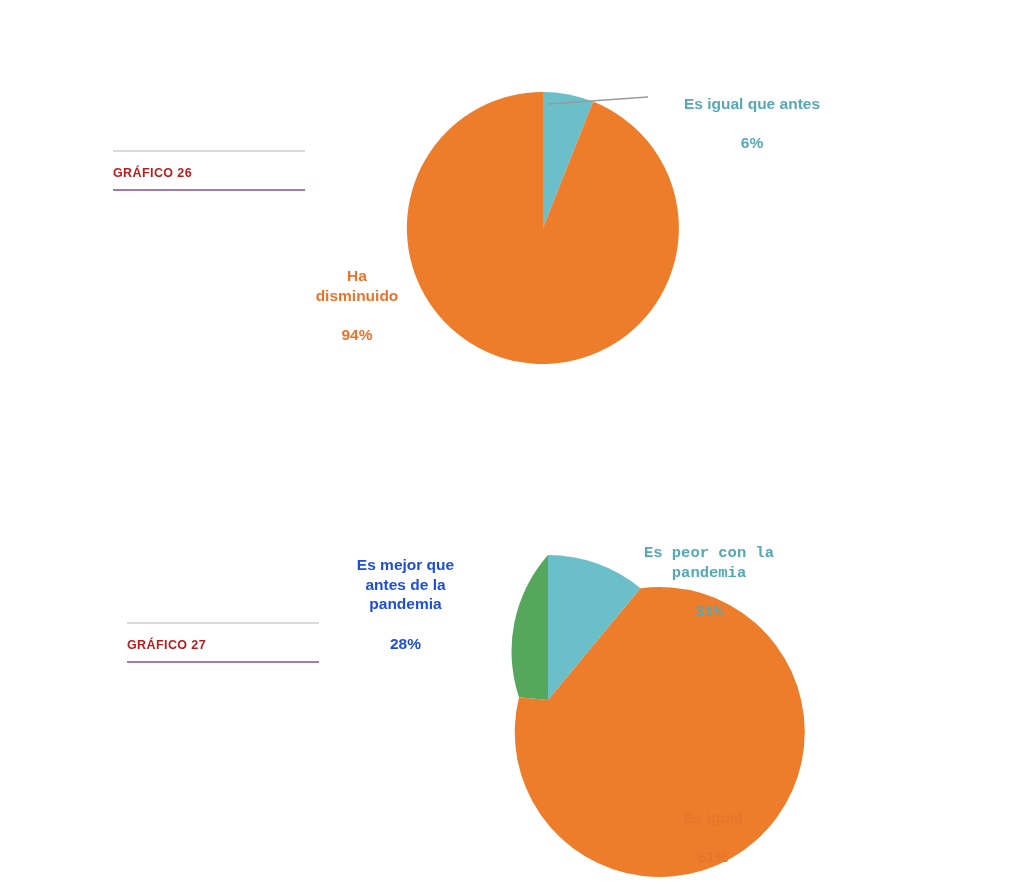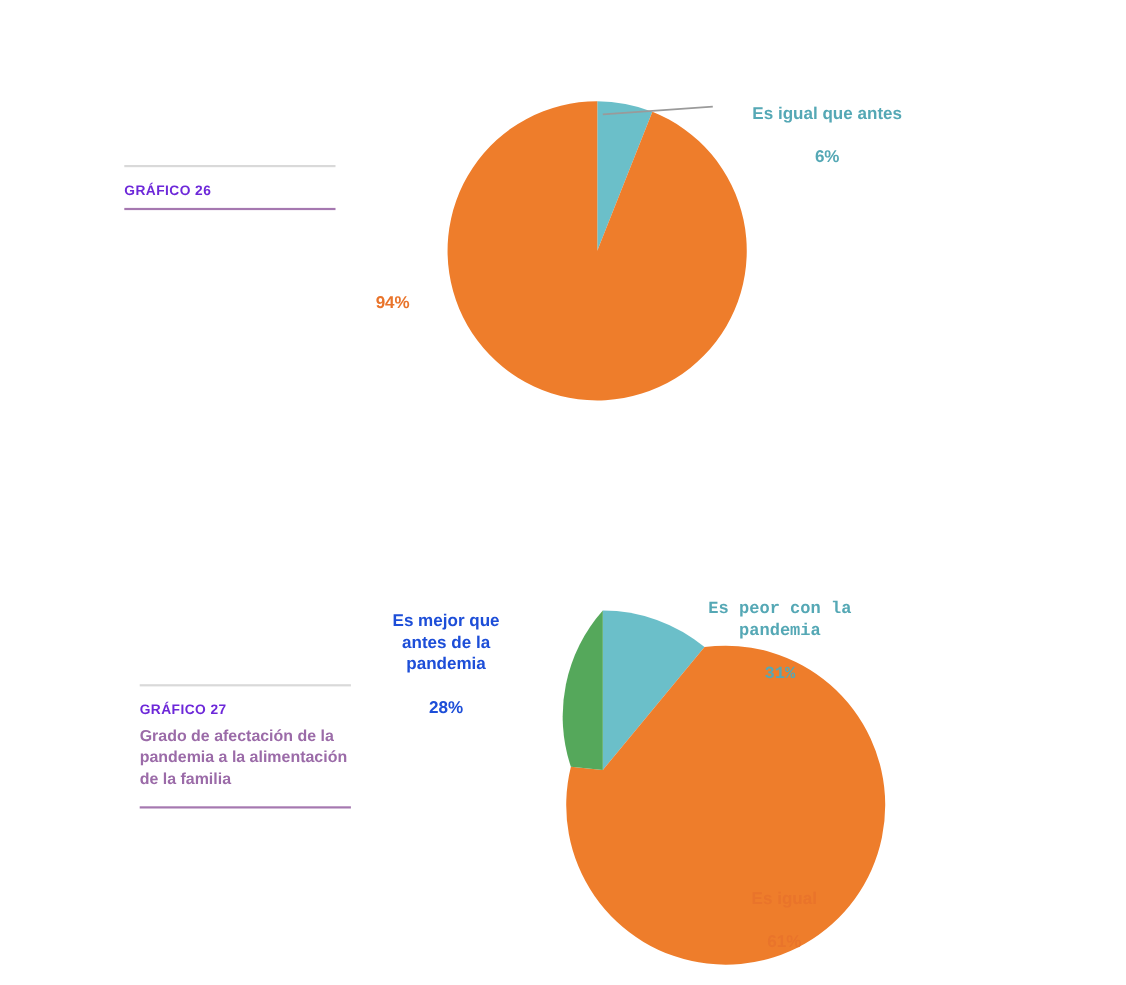--- a/index.html
+++ b/index.html
@@ -31,21 +31,21 @@
   }
   .caption-rule-bottom {
     width: 100%;
     height: 2px;
     background: #a578b0;
   }
   .caption-kicker {
     font-size: 12.5px;
     font-weight: bold;
     letter-spacing: 0.4px;
-    color: #6d28d9;
+    color: #b91c1c;
     margin-top: 14px;
     margin-bottom: 9px;
   }
   .caption-title {
     font-size: 14.5px;
     font-weight: bold;
     color: #9b6ba8;
     line-height: 1.33;
     margin-bottom: 14px;
   }
@@ -101,34 +101,32 @@
   <svg class="leader-line" style="left:540px; top:88px;" width="120" height="30">
     <line x1="8" y1="16" x2="108" y2="9" stroke="#9a9a9a" stroke-width="1.6"></line>
   </svg>
 
   <div class="pie-label lbl-teal" style="left:620px; top:74px; width:180px;">
     <div>Es igual que antes</div>
     <div>6%</div>
   </div>
 
   <div class="pie-label lbl-orange" style="left:297px; top:246px; width:120px;">
+    <div>Ha
+disminuido</div>
     <div>94%</div>
   </div>
 
 </div>
 
 <div class="figure-block">
 
   <div class="caption-panel" style="left:127px; top:622px;">
     <div class="caption-rule-top"></div>
     <div class="caption-kicker">GRÁFICO 27</div>
-    <div class="caption-title">Grado de afectación
-de la pandemia a la
-alimentación de la
-familia</div>
     <div class="caption-rule-bottom"></div>
   </div>
 
   <div class="pie-wrap" style="left:403px; top:555px; width:290px; height:290px;">
     <svg class="pie-svg" width="290" height="290" viewBox="0 0 290 290">
 
       <path fill="#6bbfc9" d="M 145 145 L 145 0 A 145 145 0 0 1 237.50 33.28 Z"></path>
 
       <path fill="#ee7d2b" d="M 145 145 L 237.50 33.28 A 145 145 0 1 1 116.00 142.14 Z"></path>
 

